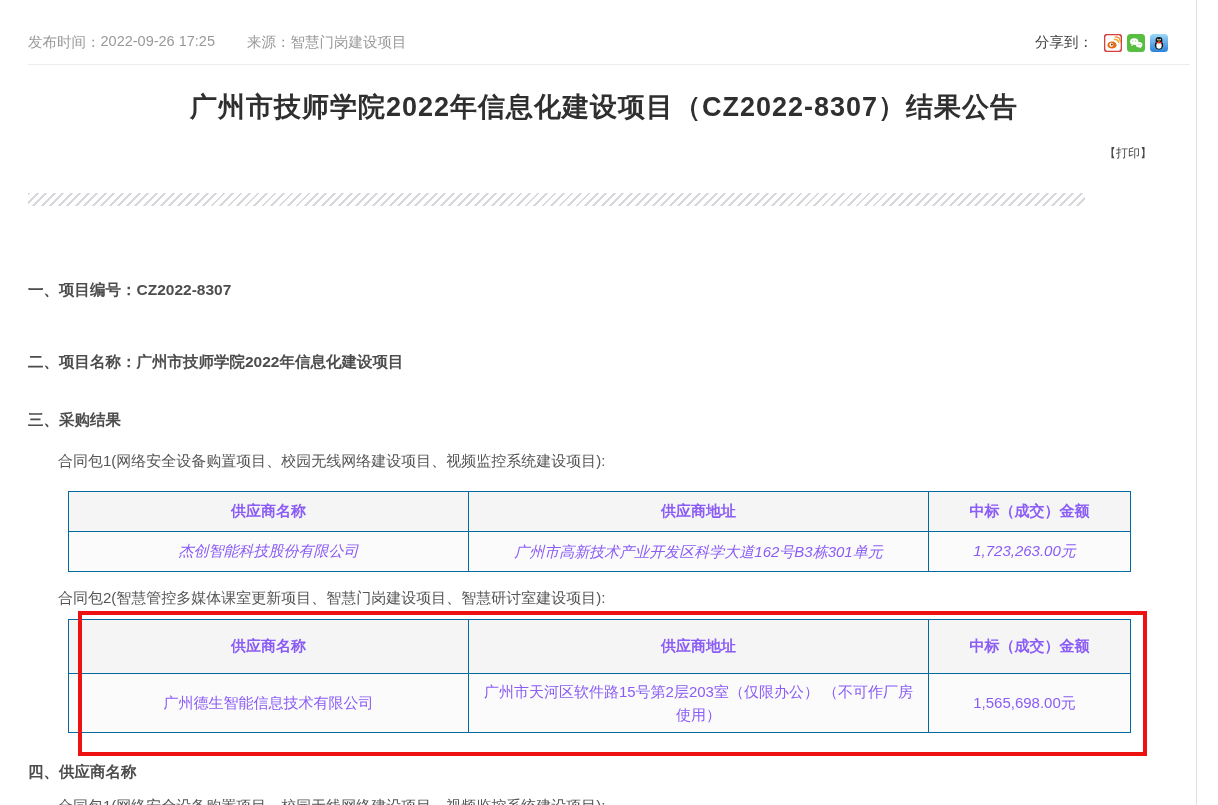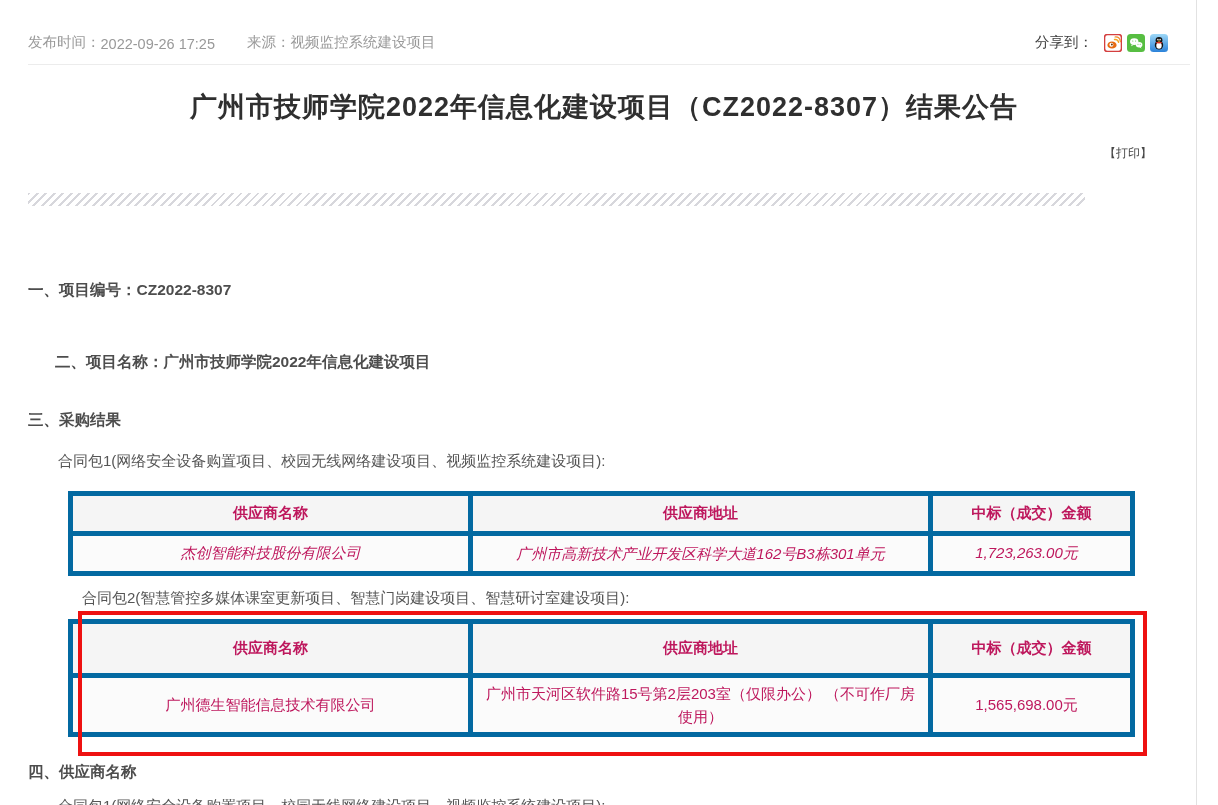--- a/index.html
+++ b/index.html
@@ -4,46 +4,46 @@
 <style>
   * { margin:0; padding:0; box-sizing:border-box; }
   html,body { background:#ffffff; }
   body {
     width:1218px; height:805px; overflow:hidden; position:relative;
     font-family:"Liberation Sans","DejaVu Sans",sans-serif; color:#333;
   }
   .page-right-border { position:absolute; left:1196px; top:0; width:1px; height:805px; background:#e2e2e2; }
 
   
-  .meta-row { position:absolute; left:28px; top:33px; width:1140px; display:flex; align-items:flex-end; font-size:14.5px; color:#999; }
+  .meta-row { position:absolute; left:28px; top:33px; width:1140px; display:flex; align-items:flex-start; font-size:14.5px; color:#999; }
   .meta-item { display:flex; }
   .meta-gap { width:32px; }
   .share-group { margin-left:auto; display:flex; align-items:center; color:#404040; }
   .share-icons { display:flex; align-items:center; margin-left:6px; }
   .share-icons .icon { width:18px; height:18px; margin-left:5px; cursor:pointer; display:block; }
   .meta-divider { position:absolute; left:28px; top:64px; width:1162px; height:1px; background:#ececec; }
 
   
   .page-title { position:absolute; left:0; top:89px; width:1196px; text-align:center; font-size:27px; font-weight:bold; color:#2f2f2f; letter-spacing:1px;padding-left:12px; }
   .print-btn { position:absolute; top:145px; left:1104px; font-size:12px; color:#474747; cursor:pointer; }
 
   
   .hatch-divider { position:absolute; left:28px; top:193px; width:1057px; height:13px;
     background:repeating-linear-gradient(135deg,#d7d7dc 0,#d7d7dc 2px,#ffffff 2px,#ffffff 6px); }
 
   
   .section-heading { position:absolute; left:28px; font-size:15.5px; font-weight:bold; color:#4d4d4d; }
-  .sh1 { top:280px; } .sh2 { top:352px;margin-left:27px; } .sh3 { top:410px; } .sh4 { top:762px; }
+  .sh1 { top:280px; } .sh2 { top:352px; } .sh3 { top:410px; } .sh4 { top:762px; }
 
   .pkg-intro { position:absolute; left:58px; font-size:15px; color:#555; }
-  .pi1 { top:452px; } .pi2 { top:589px;margin-left:24px; }
+  .pi1 { top:452px; } .pi2 { top:589px; }
 
   
   table.result { position:absolute; left:68px; width:1062px; border-collapse:collapse; table-layout:fixed; background:#fbfbfb; }
-  table.result th, table.result td { border:5px solid #0369a1; font-size:15px; color:#be185d; text-align:center; vertical-align:middle; }
+  table.result th, table.result td { border:1px solid #0369a1; font-size:15px; color:#8b5cf6; text-align:center; vertical-align:middle; }
   table.result th { background:#f5f5f5; font-weight:bold; }
   col.c1 { width:400px; } col.c2 { width:460px; } col.c3 { width:202px; }
   .t1 { top:491px; } .t1 th { height:40px; } .t1 td { height:40px; font-size:14.5px;font-style:italic; }
   .t2 { top:619px; } .t2 th { height:54px; } .t2 td { height:59px; font-size:14.5px; }
   td.amount { text-align:right; padding-right:10px;margin-left:44px; }
   td.addr { padding:4px 12px; line-height:23px; }
 
   
   .red-annotation { position:absolute; left:78px; top:611px; width:1069px; height:145px;
     border:4px solid #ee1111; pointer-events:none; }
@@ -54,21 +54,21 @@
 </head>
 <body>
 
 <div class="page-right-border"></div>
 
 <div class="meta-row">
   <span class="meta-item">发布时间：</span>
   <span class="meta-item">2022-09-26 17:25</span>
   <span class="meta-gap"></span>
   <span class="meta-item">来源：</span>
-  <span class="meta-item">视频监控系统建设项目</span>
+  <span class="meta-item">智慧门岗建设项目</span>
   <span class="share-group">
     <span>分享到：</span>
     <span class="share-icons">
       <svg class="icon" viewBox="0 0 18 18">
         <rect x="0.5" y="0.5" width="17" height="17" rx="3" fill="#ffffff" stroke="#d43f3f" stroke-width="1.6"></rect>
         <ellipse cx="8" cy="11" rx="4.6" ry="3.6" fill="#e86a10"></ellipse>
         <circle cx="7.4" cy="10.8" r="2" fill="#ffffff"></circle>
         <circle cx="7.9" cy="10.5" r="0.9" fill="#5a2b00"></circle>
         <path d="M10.5 5.5 Q14 5 14.6 8.4" stroke="#f5a623" stroke-width="1.4" fill="none" stroke-linecap="round"></path>
         <path d="M11 3 Q15.8 2.6 16.4 7.6" stroke="#f08a24" stroke-width="1.2" fill="none" stroke-linecap="round"></path>

